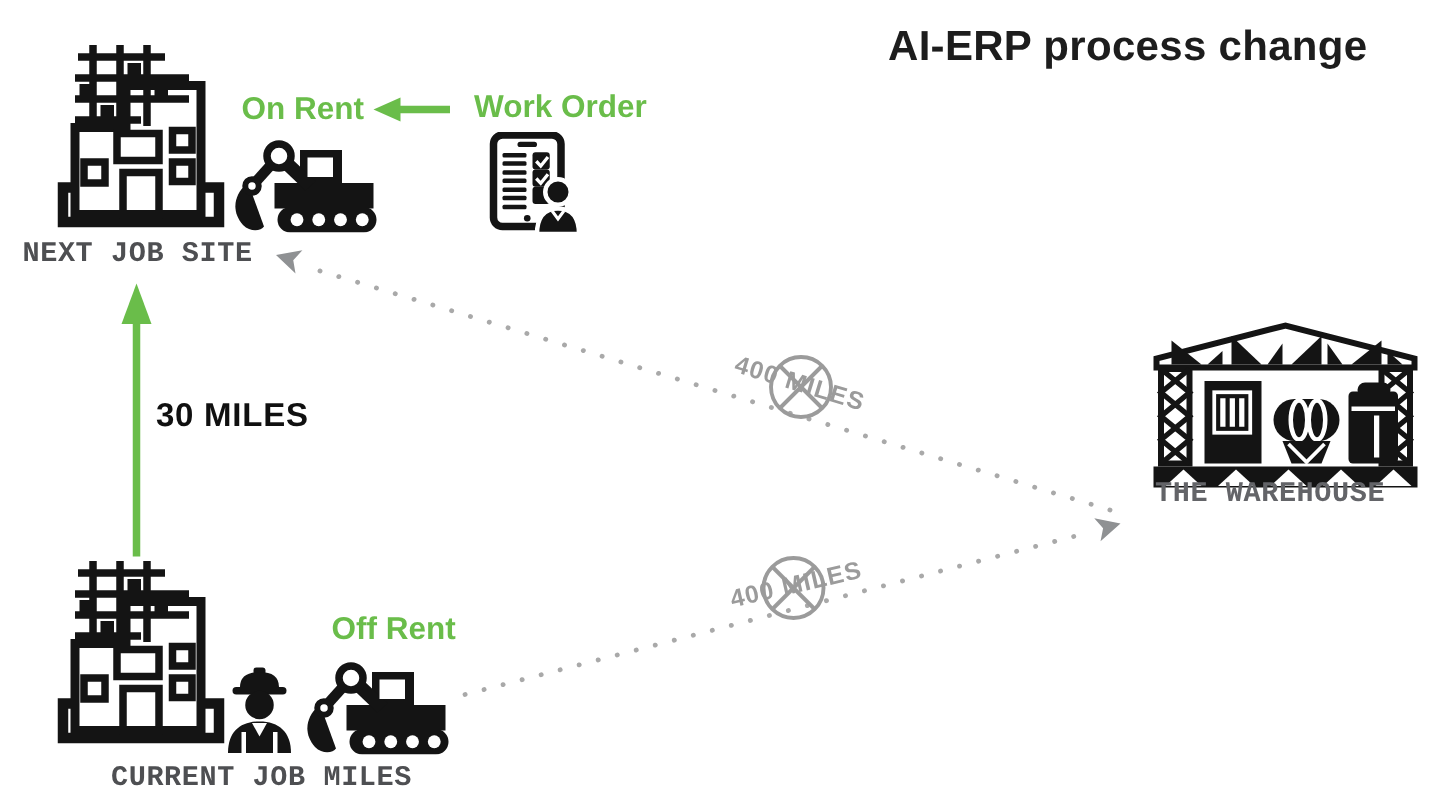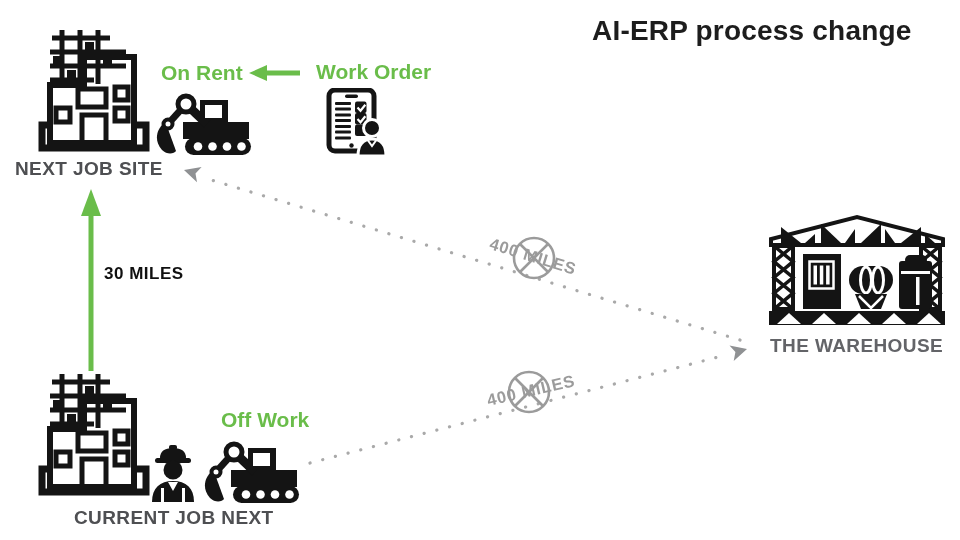--- a/index.html
+++ b/index.html
@@ -24,33 +24,34 @@
     color: #1d1d1d;
     white-space: nowrap;
   }
 
   .site-label {
     font-weight: bold;
     font-size: 19px;
     letter-spacing: 0.4px;
     color: #4e4f52;
     white-space: nowrap;
+    font-family: Liberation Mono, monospace;
   }
   .warehouse-label { color: #636468; }
 
   .green-text {
     font-weight: bold;
     font-size: 21px;
     color: #6abd4a;
     white-space: nowrap;
   }
 
   .miles-label {
     font-weight: bold;
-    font-size: 17px;
+    font-size: 22px;
     letter-spacing: 0.5px;
     color: #101010;
     white-space: nowrap;
   }
 
   .route-label {
     width: 110px;
     text-align: center;
     font-weight: bold;
     font-size: 16.5px;
@@ -213,38 +214,38 @@
         <g stroke-width="5">
           <rect x="40" y="62" width="28" height="18"></rect>
             <rect x="77" y="60" width="13" height="13"></rect>
           <rect x="77" y="81" width="13" height="13"></rect>
             <rect x="18" y="81" width="14" height="14"></rect>
           <rect x="44" y="88" width="24" height="28"></rect>
         </g>
       </g>
     </svg>
   </div>
-  <div class="abs site-label" style="left:74px; top:507px;">CURRENT JOB NEXT</div>
+  <div class="abs site-label" style="left:74px; top:507px;">CURRENT JOB MILES</div>
 
   <div class="abs icon" style="left:149px; top:444px;">
     <svg width="48" height="58" viewBox="0 0 48 58">
       <g fill="#141414">
         <rect x="20" y="1" width="8" height="5" rx="2"></rect>
         <path d="M11,14 Q11,4 24,4 Q37,4 37,14 Z"></path>
         <rect x="6" y="14" width="36" height="5" rx="2.5"></rect>
         <circle cx="24" cy="26" r="9.5"></circle>
         <path d="M3,58 C3,44 11,37 24,37 C37,37 45,44 45,58 Z"></path>
       </g>
       <path d="M19,38 L24,47 L29,38 Z" fill="#fff"></path>
       <rect x="12" y="44" width="3" height="14" fill="#fff"></rect>
       <rect x="33" y="44" width="3" height="14" fill="#fff"></rect>
     </svg>
   </div>
 
-  <div class="abs green-text" style="left:221px; top:408px;">Off Work</div>
+  <div class="abs green-text" style="left:221px; top:408px;">Off Rent</div>
 
   <div class="abs icon" style="left:203px; top:441px;">
     <svg width="98" height="62" viewBox="0 0 98 62">
       <g fill="#141414">
         <rect x="30" y="45" width="66" height="17" rx="8.5"></rect>
         <rect x="28" y="29" width="66" height="17"></rect>
         <path d="M45,7 H73 V29 H45 Z"></path>
         <line x1="52" y1="31" x2="31" y2="11" stroke="#141414" stroke-width="9"></line>
         <line x1="31" y1="11" x2="13" y2="31" stroke="#141414" stroke-width="7"></line>
         <path d="M9,30 C1,37 -1,48 7,57 C12,62 19,61 21,58 L13,36 Z"></path>
@@ -299,15 +300,15 @@
       <ellipse cx="99" cy="67" rx="5.5" ry="13" fill="none" stroke="#fff" stroke-width="3"></ellipse>
       <ellipse cx="111" cy="67" rx="5.5" ry="13" fill="none" stroke="#fff" stroke-width="3"></ellipse>
       <polygon points="88,81 120,81 114,96 94,96" fill="#141414"></polygon>
       <path d="M92,83 L104,95 L116,83" stroke="#fff" stroke-width="2.5" fill="none"></path>
       <rect x="138" y="42" width="22" height="10" rx="5" fill="#141414"></rect>
       <rect x="132" y="48" width="33" height="48" rx="3" fill="#141414"></rect>
       <rect x="134" y="58" width="29" height="3" fill="#fff"></rect>
       <rect x="149" y="64" width="3.5" height="28" fill="#fff"></rect>
     </svg>
   </div>
-  <div class="abs site-label warehouse-label" style="left:770px; top:335px;">THE WAREHOUSE</div>
+  <div class="abs site-label warehouse-label" style="left:770px; top:318px;">THE WAREHOUSE</div>
 
 </div>
 
 </body></html>

